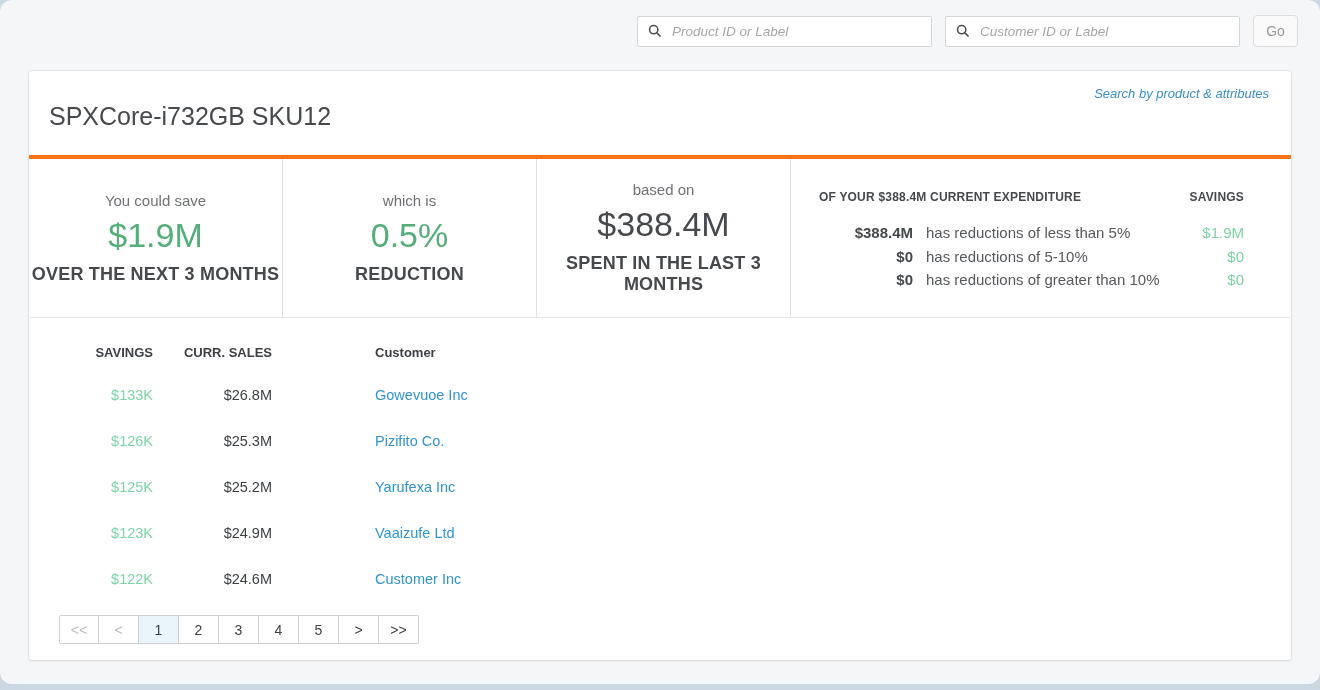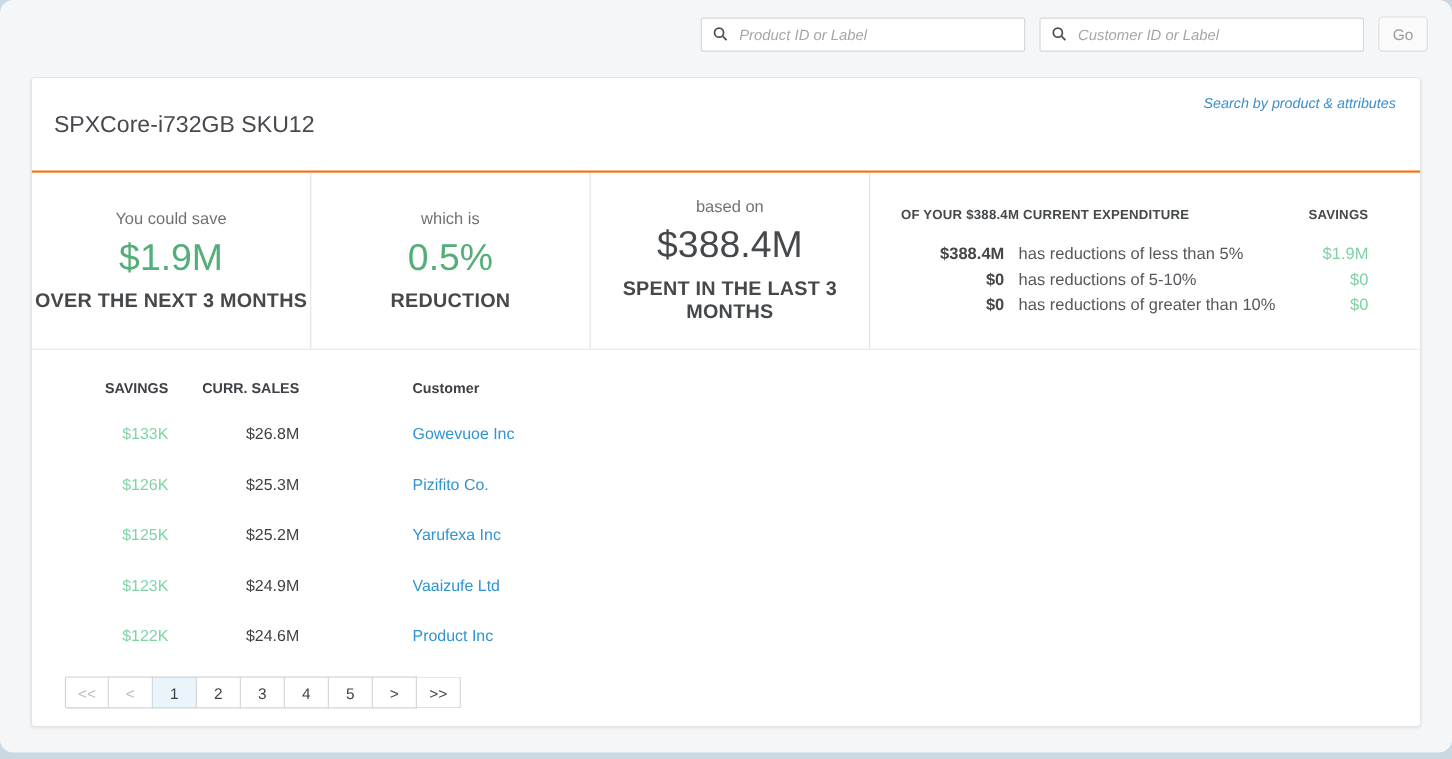--- a/index.html
+++ b/index.html
@@ -58,27 +58,27 @@
     box-shadow: 0 1px 2px rgba(0,0,0,0.05);
   }
   .card-head { position: relative; height: 84px; }
   .attr-link {
     position: absolute; top: 15px; right: 22px;
     font-size: 13px; font-style: italic;
     color: #3a8fc8; text-decoration: none;
   }
   .title {
     position: absolute; left: 20px; top: 31px;
-    font-size: 21px; font-weight: 400; color: #46494e;
+    font-size: 25px; font-weight: 400; color: #46494e;
   }
 
   
   .stats {
     display: flex;
-    border-top: 2px solid #f97316;
+    border-top: 4px solid #f97316;
     border-bottom: 1px solid #e5e6e7;
     height: 163px;
   }
   .stat {
     width: 254px; flex: 0 0 auto;
     border-right: 1px solid #e0e1e3;
     display: flex; flex-direction: column;
     justify-content: center; align-items: center;
     text-align: center;
   }
@@ -226,21 +226,21 @@
         <div class="c3"><a href="#" class="cust-link">Yarufexa Inc</a></div>
       </div>
       <div class="t-row">
         <div class="c1 val">$123K</div>
         <div class="c2 val">$24.9M</div>
         <div class="c3"><a href="#" class="cust-link">Vaaizufe Ltd</a></div>
       </div>
       <div class="t-row">
         <div class="c1 val">$122K</div>
         <div class="c2 val">$24.6M</div>
-        <div class="c3"><a href="#" class="cust-link">Product Inc</a></div>
+        <div class="c3"><a href="#" class="cust-link">Customer Inc</a></div>
       </div>
     </div>
 
     <div class="pagination">
       <div class="page-btn disabled">&lt;&lt;</div>
       <div class="page-btn disabled">&lt;</div>
       <div class="page-btn active">1</div>
       <div class="page-btn">2</div>
       <div class="page-btn">3</div>
       <div class="page-btn">4</div>

